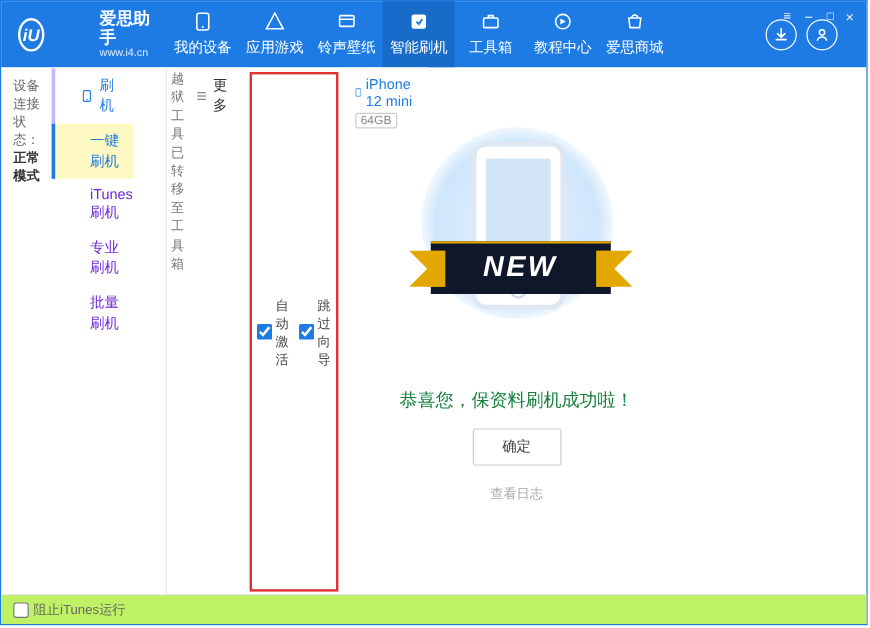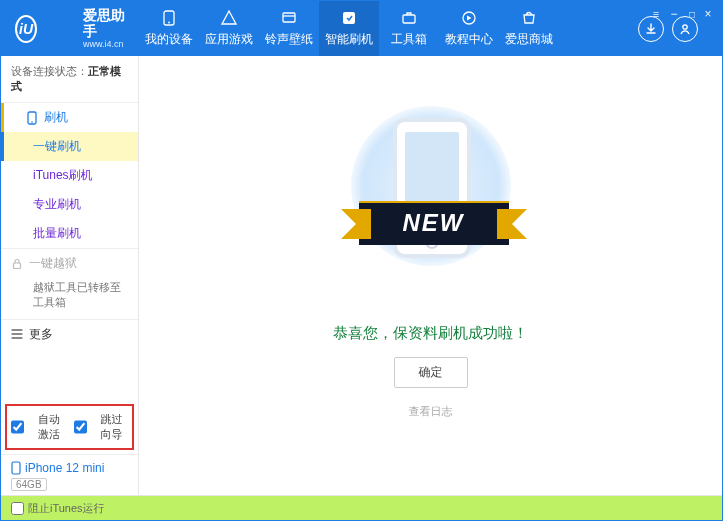--- a/index.html
+++ b/index.html
@@ -11,33 +11,33 @@
   .logo-text .app-name{font-size:14px;font-weight:bold;line-height:1.1;}
   .logo-text .app-url{font-size:9px;opacity:.85;}
   .main-nav{display:flex;height:100%;}
   .main-nav .tab{width:60px;display:flex;flex-direction:column;align-items:center;justify-content:center;cursor:pointer;font-size:12px;gap:4px;}
   .main-nav .tab.active{background:#186bc9;}
   .main-nav .tab .ic{width:18px;height:18px;display:flex;align-items:center;justify-content:center;}
   .right-ctrls{margin-left:auto;display:flex;align-items:center;padding-right:8px;gap:4px;}
   .wctrl{width:20px;height:20px;font-size:12px;cursor:pointer;display:flex;align-items:center;justify-content:center;opacity:.9;}
   .circle-btn{width:26px;height:26px;border:1.5px solid #fff;border-radius:50%;display:flex;align-items:center;justify-content:center;cursor:pointer;margin-right:4px;}
   .body{display:flex;height:441px;}
-  .sidebar{width:138px;border-right:1px solid #e6e6e6;display:flex;flex-direction:column;}
+  .sidebar{width:138px;border-right:1px solid #e6e6e6;display:flex;flex-direction:row;}
   .status-row{padding:8px 10px;font-size:11px;color:#666;}
   .status-row b{color:#333;}
   .section{border-top:1px solid #eee;}
   .sec-head{display:flex;align-items:center;padding:6px 10px;font-size:12px;color:#333;gap:6px;}
-  .sec-head.blue{color:#1e7be4;border-left:3px solid #eab308;padding-left:22px;}
+  .sec-head.blue{color:#1e7be4;border-left:3px solid #c4b5fd;padding-left:22px;}
   .sec-head.gray{color:#aaa;}
   .tree-item{padding:6px 0 6px 32px;font-size:12px;color:#6d28d9;cursor:pointer;}
   .tree-item.active{background:#fef9c3;color:#1e7be4;border-left:3px solid #1e7be4;padding-left:29px;}
   .note{font-size:11px;color:#777;padding:2px 0 8px 32px;line-height:1.4;}
   .sidebar-spacer{flex:1;}
   .checkrow{border:2px solid #d33;margin:4px;padding:6px 4px;display:flex;gap:8px;font-size:11px;color:#444;}
-  .checkrow label{display:flex;gap:14px;cursor:pointer;}
+  .checkrow label{display:flex;align-items:center;gap:3px;cursor:pointer;}
   .checkrow input{accent-color:#1e7be4;}
   .device-blk{padding:6px 10px;border-top:1px solid #eee;}
   .device-blk .dn{color:#1e7be4;font-size:12px;display:flex;align-items:center;gap:4px;}
   .device-blk .storage{display:inline-block;border:1px solid #ccc;border-radius:2px;padding:0 4px;font-size:10px;color:#888;margin-top:3px;}
   .content{flex:1;display:flex;flex-direction:column;align-items:center;justify-content:flex-start;padding-top:50px;}
   .phone-illust{width:160px;height:190px;position:relative;}
   .halo{position:absolute;width:160px;height:160px;border-radius:50%;background:radial-gradient(circle,#e8f3ff 0%,#cfe6fb 60%,#fff 75%);top:0;left:0;}
   .phone{position:absolute;width:78px;height:140px;background:#fff;border:4px solid #dfe8f2;border-radius:12px;top:12px;left:42px;}
   .phone::before{content:"";position:absolute;top:10px;left:8px;right:8px;bottom:18px;background:#d3e6f8;border-radius:2px;}
   .phone::after{content:"";position:absolute;bottom:5px;left:50%;transform:translateX(-50%);width:10px;height:10px;border:2px solid #cfd8e4;border-radius:50%;}
@@ -167,27 +167,20 @@
         </div>
         <div id="flash-items">
             <div class="tree-item active">一键刷机</div>
             <div class="tree-item">iTunes刷机</div>
             <div class="tree-item">专业刷机</div>
             <div class="tree-item">批量刷机</div>
           </div>
       </div>
 
       <div class="section">
-        <div class="sec-head gray">
-          <svg width="12" height="12" viewBox="0 0 12 12">
-              <rect x="2.5" y="5" width="7" height="5.5" rx="1" stroke="#bbb" stroke-width="1.2" fill="none"></rect>
-              <path d="M4 5V3.5a2 2 0 014 0V5" stroke="#bbb" stroke-width="1.2" fill="none"></path>
-            </svg>
-          <span>一键越狱</span>
-        </div>
         <div class="note" id="jb-note">越狱工具已转移至<br>工具箱</div>
       </div>
 
       <div class="section">
         <div class="sec-head">
           <svg width="12" height="10" viewBox="0 0 12 10">
               <path d="M1 1h10M1 5h10M1 9h10" stroke="#666" stroke-width="1.3" stroke-linecap="round"></path>
             </svg>
           <span>更多</span>
         </div>

